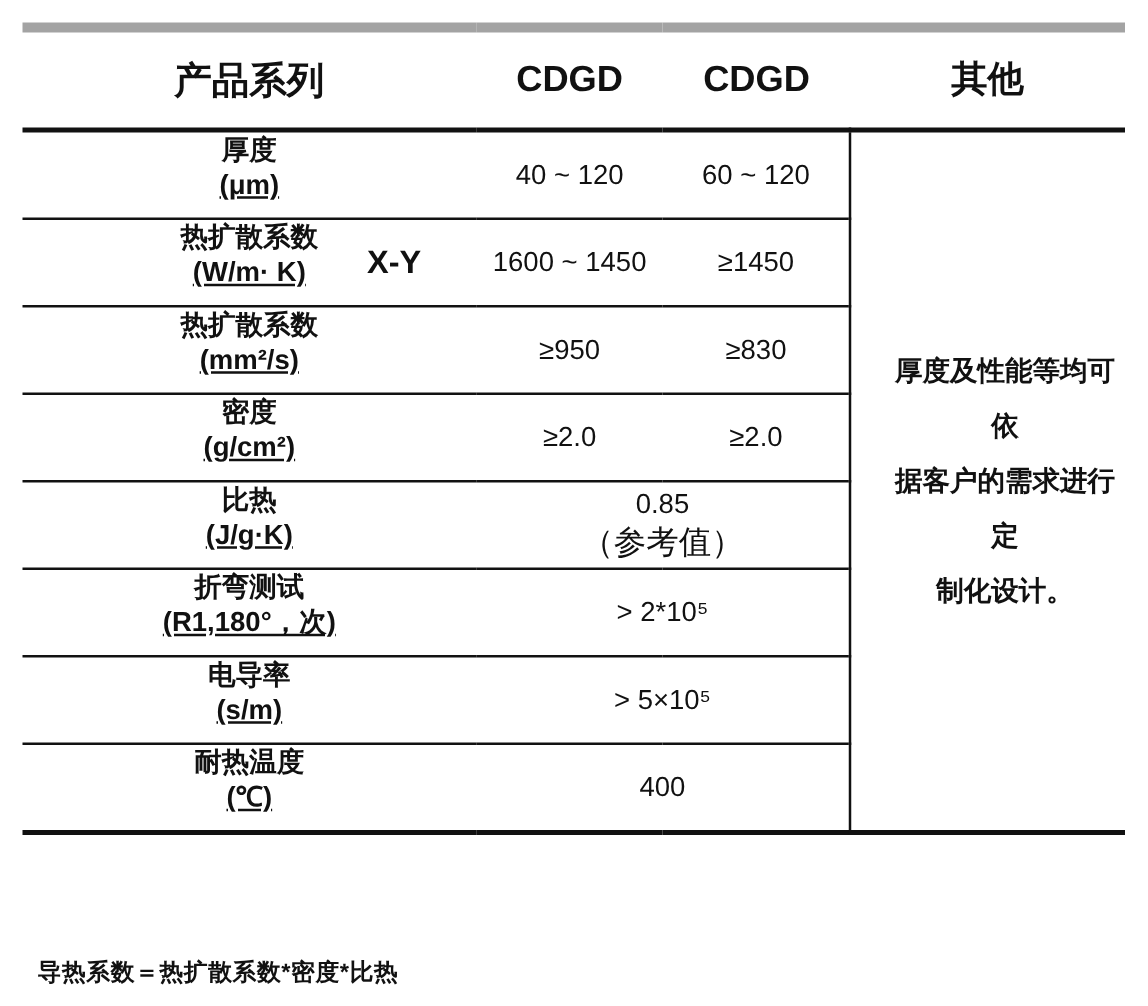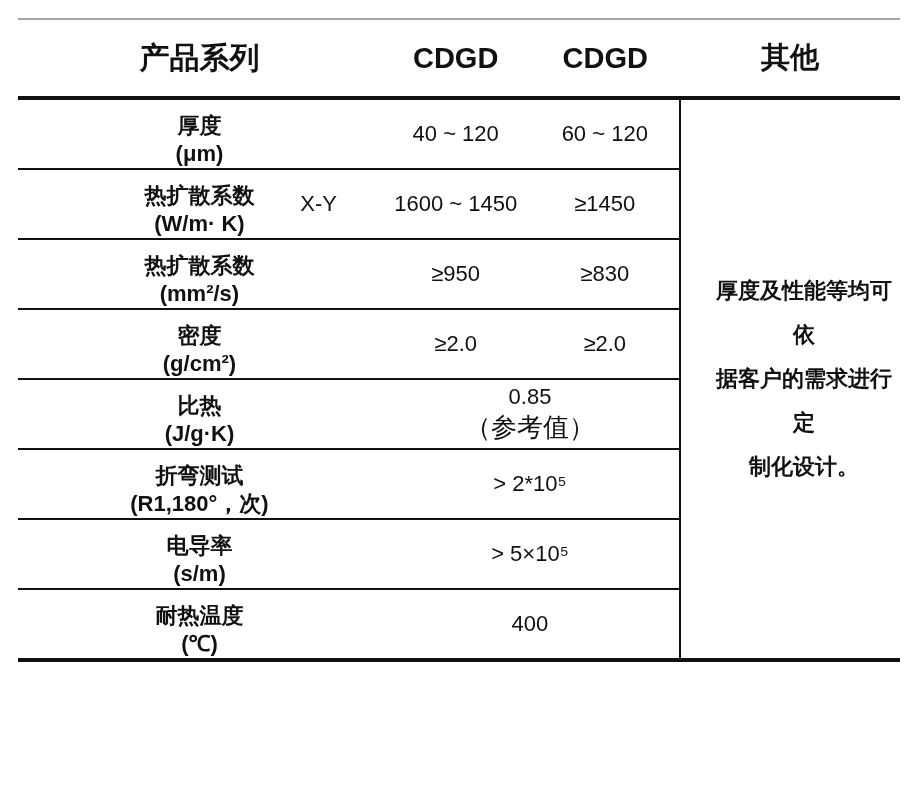--- a/index.html
+++ b/index.html
@@ -43,49 +43,49 @@
   
   .hdr-row td {
     height: 76px;
     font-weight: bold;
     font-size: 30px;
   }
   .hdr-row td.hdr-label { font-size: 30px; }
   .hdr-row td.hdr-c, .hdr-row td.hdr-d { font-size: 29px; }
   .hdr-row td.hdr-other { font-size: 29px; font-family: Liberation Mono, monospace; }
 
-  .rule-top { border-top: 2px solid #a3a3a3; }
+  .rule-top { border-top: 8px solid #a3a3a3; }
   .rule-thick { border-bottom: 4px solid #111; }
   .rule-thin { border-bottom: 2px solid #111; }
 
   .data-row td {
     height: 68px;
     font-size: 22px;
   }
   .lbl {
     font-weight: bold;
     font-size: 22px;
     line-height: 1.28;
   }
   .lbl .l1 { display: block; }
-  .lbl .l2 { display: block; }
+  .lbl .l2 { display: block; text-decoration: underline; }
   .lbl-wrap {
     display: flex;
-    align-items: flex-end;
+    align-items: flex-start;
     justify-content: center;
     position: relative;
     height: 100%;
   }
   .axis-tag {
     position: absolute;
     right: 44px;
     top: 50%;
     transform: translateY(-50%);
-    font-weight: normal;
-    font-size: 22px;
+    font-weight: bold;
+    font-size: 26px;
   }
   .val {
     font-size: 23px;
     line-height: 1.3;
   }
   .val-sub { display: block; font-size: 26px; }
   .other-cell {
     font-size: 19px;
     font-weight: bold;
     line-height: 2.0;
@@ -231,14 +231,15 @@
               <span class="l1">耐热温度</span>
               <span class="l2">(℃)</span>
             </div>
           </div>
         </td>
         <td class="val" colspan="2">400</td>
       </tr>
     </tbody>
   </table>
 
+  <div class="footnote">导热系数＝热扩散系数*密度*比热</div>
 
 </div>
 
 </body></html>

